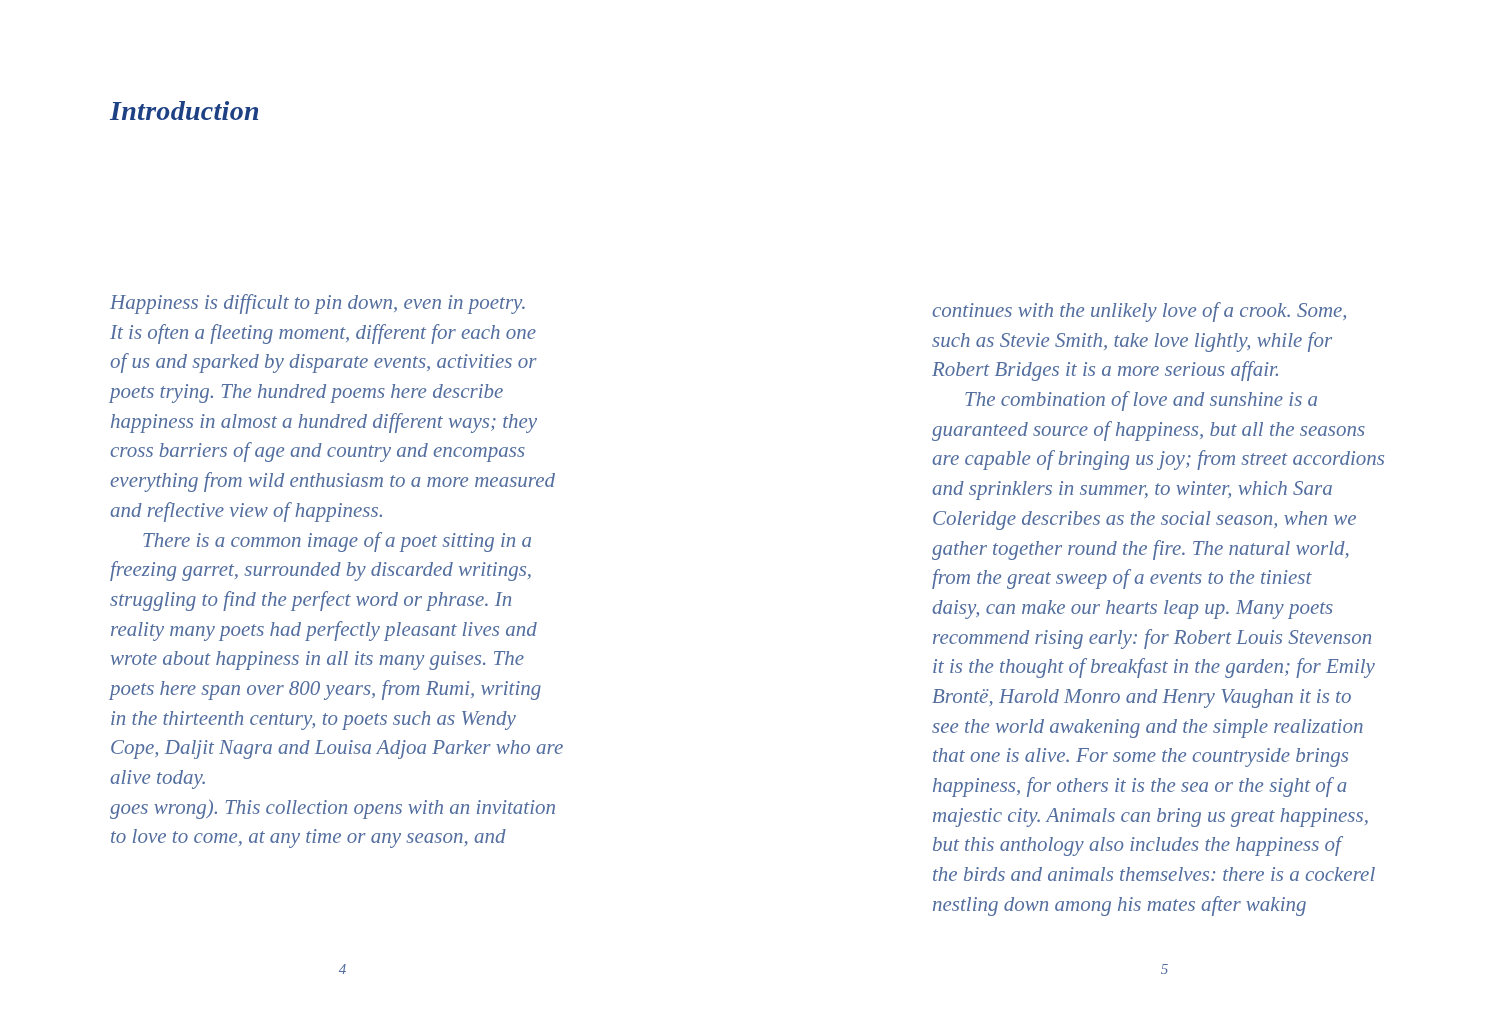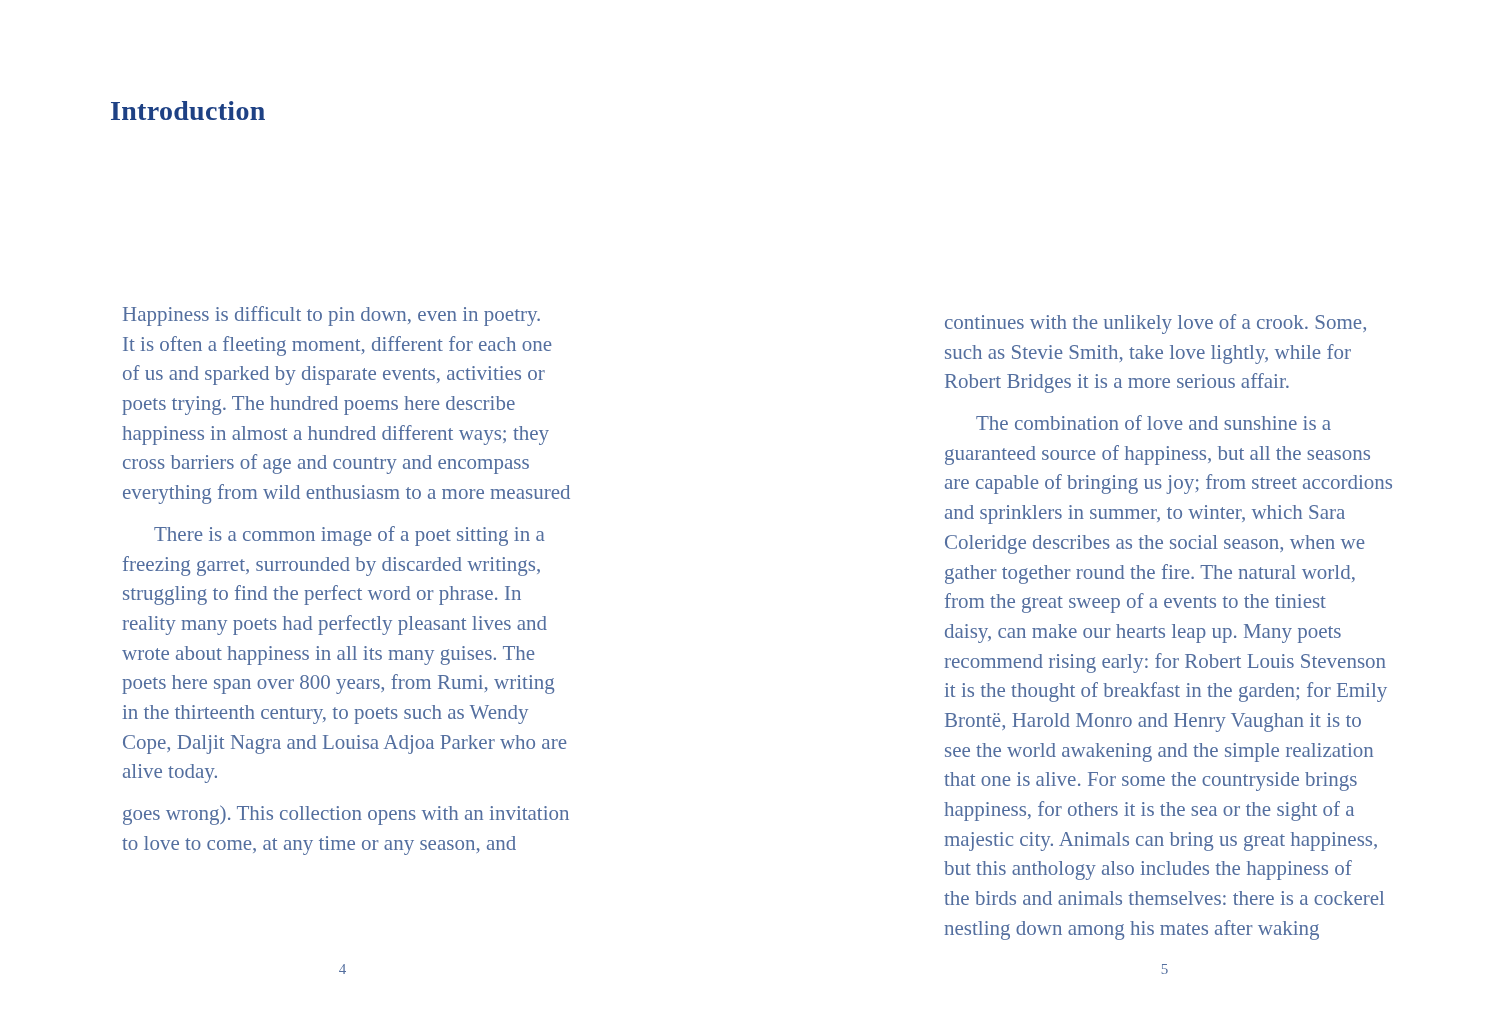--- a/index.html
+++ b/index.html
@@ -7,40 +7,41 @@
     padding: 0;
     background: #ffffff;
   }
   .spread {
     position: relative;
     width: 1500px;
     height: 1027px;
     background: var(--color-background, #ffffff);
     font-family: "Liberation Serif", "DejaVu Serif", serif;
     overflow: hidden;
+    font-style: italic;
   }
   .heading {
     position: absolute;
     left: 110px;
     top: 76px;
     font-size: 28px;
     font-weight: 700;
     letter-spacing: 0.3px;
     color: var(--color-heading, #1e4184);
   }
   .column {
     position: absolute;
     width: 500px;
     font-size: 21px;
     line-height: 29.7px;
     color: var(--color-body, #546f9f);
   }
   .col-left  { left: 110px; top: 288px; }
   .col-right { left: 932px; top: 296px; }
-  .paragraph { margin: 12px; }
+  .paragraph { margin: 0; }
   .line {
     white-space: nowrap;
     height: 29.7px;
   }
   .line.indent { padding-left: 32px; }
   .page-number {
     position: absolute;
     top: 961px;
     width: 465px;
     text-align: center;
@@ -59,20 +60,21 @@
 
   <div class="column col-left">
       <div class="paragraph">
         <div class="line">Happiness is difficult to pin down, even in poetry.</div>
         <div class="line">It is often a fleeting moment, different for each one</div>
         <div class="line">of us and sparked by disparate events, activities or</div>
         <div class="line">poets trying. The hundred poems here describe</div>
         <div class="line">happiness in almost a hundred different ways; they</div>
         <div class="line">cross barriers of age and country and encompass</div>
         <div class="line">everything from wild enthusiasm to a more measured</div>
+        <div class="line">and reflective view of happiness.</div>
       </div>
       <div class="paragraph">
         <div class="line indent">There is a common image of a poet sitting in a</div>
         <div class="line">freezing garret, surrounded by discarded writings,</div>
         <div class="line">struggling to find the perfect word or phrase. In</div>
         <div class="line">reality many poets had perfectly pleasant lives and</div>
         <div class="line">wrote about happiness in all its many guises. The</div>
         <div class="line">poets here span over 800 years, from Rumi, writing</div>
         <div class="line">in the thirteenth century, to poets such as Wendy</div>
         <div class="line">Cope, Daljit Nagra and Louisa Adjoa Parker who are</div>

